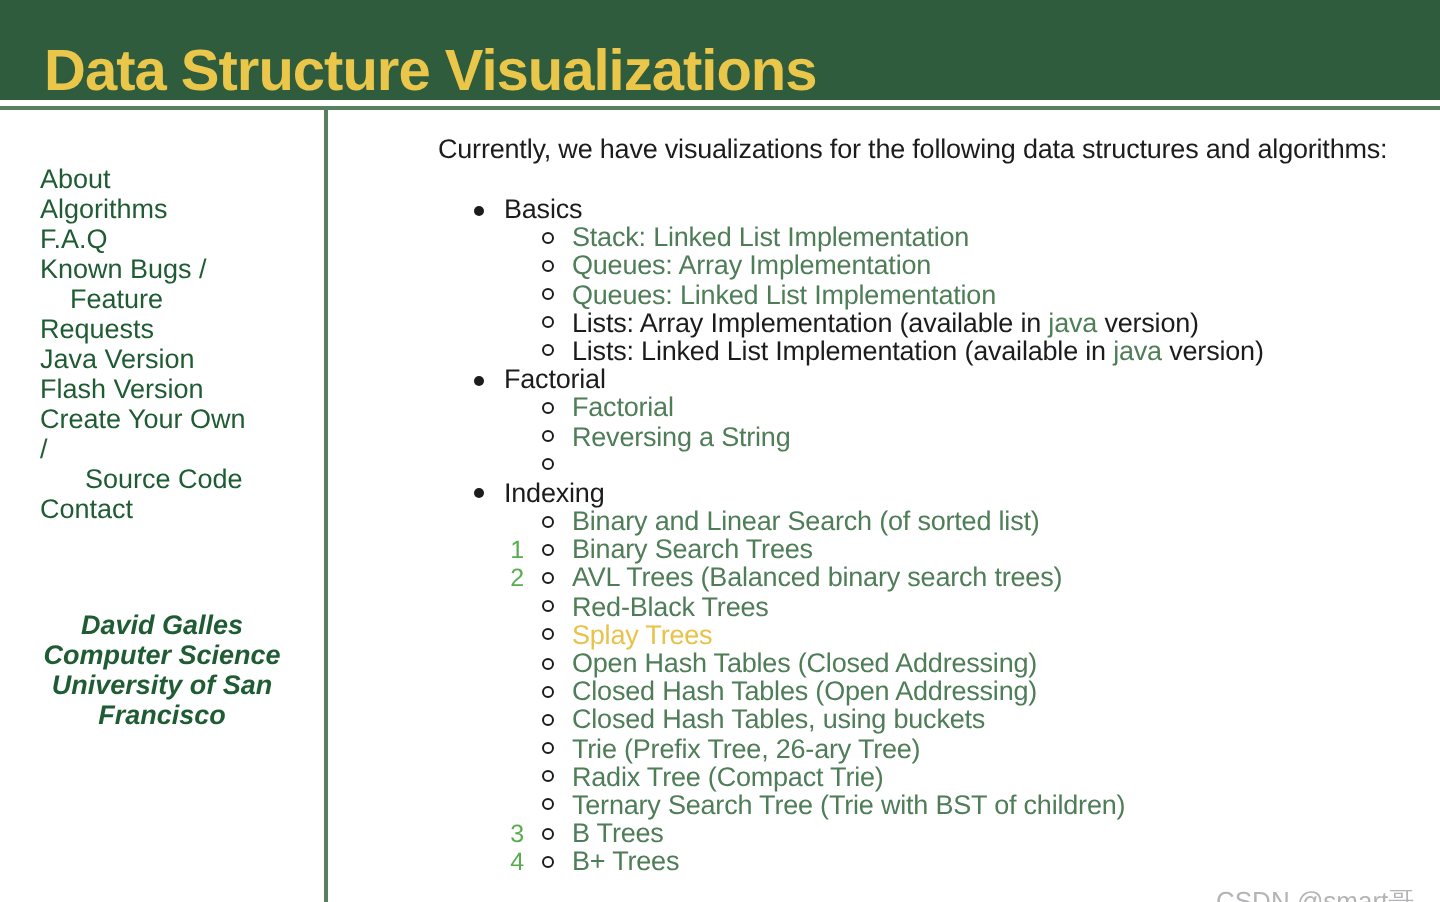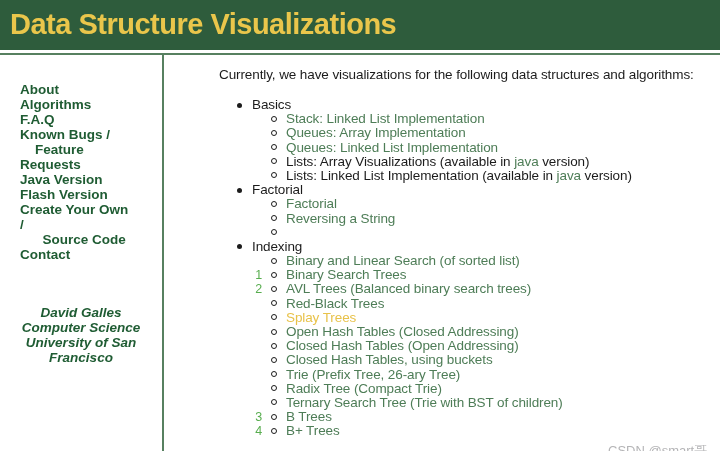--- a/index.html
+++ b/index.html
@@ -7,38 +7,38 @@
     width:720px;height:451px;position:relative;overflow:hidden;
     background:#ffffff;
     font-family:"Liberation Sans", sans-serif;
     -webkit-font-smoothing:antialiased;
   }
   .header{
     position:absolute;left:0;top:0;width:720px;height:50px;
     background:var(--header_bg);
   }
   .header h1{
-    margin:0;padding:8px 0 0 10px;
+    margin:12px;padding:8px 0 0 10px;
     font-size:29px;font-weight:bold;letter-spacing:-0.5px;
     color:var(--title);
   }
   .hrule{
     position:absolute;left:0;top:53px;width:720px;height:2px;
     background:var(--rule);
   }
   .vrule{
     position:absolute;left:162px;top:55px;width:2px;height:396px;
     background:var(--rule);
   }
   .sidebar{
     position:absolute;left:0;top:55px;width:162px;height:396px;
   }
   .nav-links{
     padding:27px 0 0 20px;
-    font-size:13.5px;font-weight:bold;line-height:15px;
+    font-size:13.5px;font-weight:normal;line-height:15px;
     color:var(--sidebar_text);
     white-space:pre;
   }
   .credits{
     position:absolute;left:0;top:250px;width:162px;
     padding:0 6px;box-sizing:border-box;
     text-align:center;
     font-size:13.5px;font-weight:bold;line-height:15px;
     color:var(--sidebar_text);
     font-style:italic;
@@ -112,21 +112,21 @@
       <div class="row lvl2">
         <span class="b2"></span>
         <span class="txt"><span class="link">Queues: Array Implementation</span></span>
       </div>
       <div class="row lvl2">
         <span class="b2"></span>
         <span class="txt"><span class="link">Queues: Linked List Implementation</span></span>
       </div>
       <div class="row lvl2">
         <span class="b2"></span>
-        <span class="txt"><span class="plain">Lists: Array Visualizations (available in </span><span class="link">java</span><span class="plain"> version)</span></span>
+        <span class="txt"><span class="plain">Lists: Array Implementation (available in </span><span class="link">java</span><span class="plain"> version)</span></span>
       </div>
       <div class="row lvl2">
         <span class="b2"></span>
         <span class="txt"><span class="plain">Lists: Linked List Implementation (available in </span><span class="link">java</span><span class="plain"> version)</span></span>
       </div>
       <div class="row lvl1">
         <span class="b1"></span>
         <span class="txt"><span class="plain">Factorial</span></span>
       </div>
       <div class="row lvl2">

